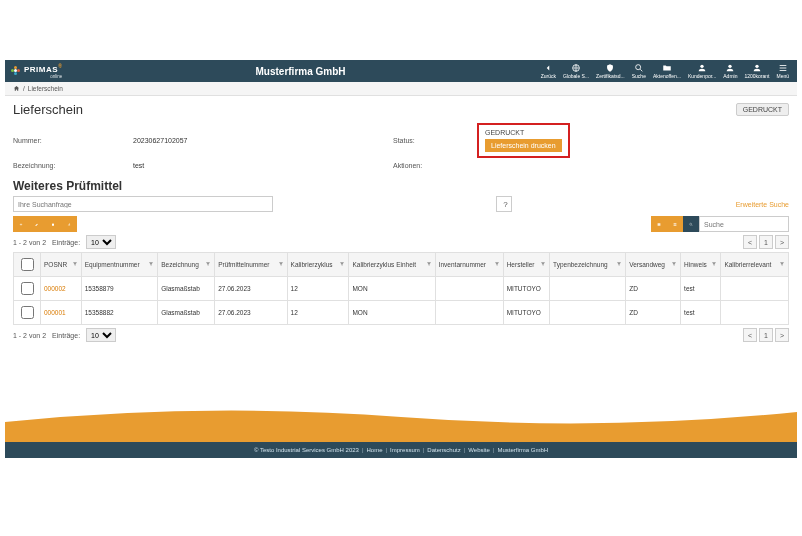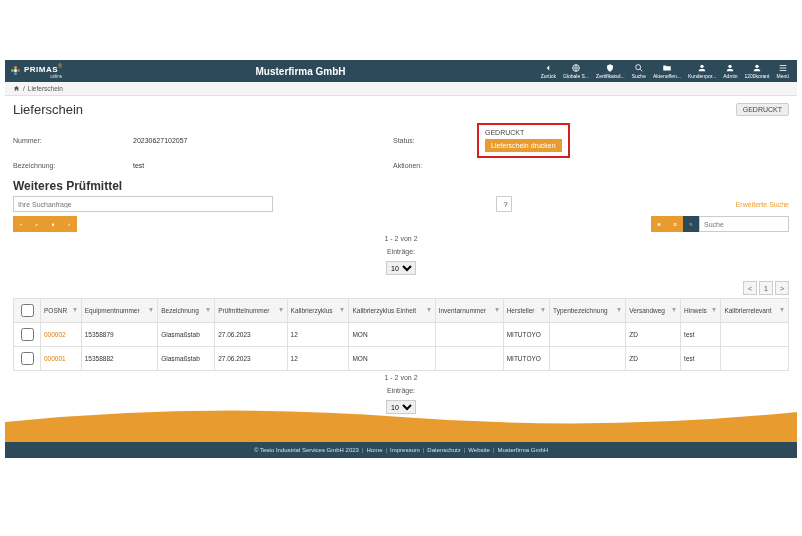--- a/index.html
+++ b/index.html
@@ -45,21 +45,21 @@
   .adv-link { color:#e89c30; font-size:7px; cursor:pointer; }
 
   .toolbar-row { display:flex; align-items:center; margin-top:4px; }
   .mini-btn { width:16px; height:16px; border:none; display:flex; align-items:center; justify-content:center; cursor:pointer; }
   .mini-btn.orange { background:#e89c30; color:#fff; }
   .mini-btn svg { width:9px; height:9px; fill:#fff; }
   .spacer { flex:1; }
   .mini-btn.dark { background:#2d4a5a; }
   .quick-search { width:90px; height:16px; border:1px solid #ccc; font-size:7px; padding:0 4px; }
 
-  .pager-row { display:flex; align-items:center; gap:6px; font-size:7px; color:#555; margin:3px 0;flex-direction:column; }
+  .pager-row { display:flex; align-items:center; gap:6px; font-size:7px; color:#555; margin:3px 0; }
   .pager-row .right { margin-left:auto; display:flex; gap:2px; }
   .pg-btn { width:14px; height:14px; border:1px solid #ccc; background:#f5f5f5; font-size:7px; display:flex; align-items:center; justify-content:center; cursor:pointer; }
   .select { height:14px; font-size:7px; border:1px solid #ccc; }
 
   .grid { width:100%; border-collapse: collapse; font-size:6.5px; }
   .grid th, .grid td { border:1px solid #e0e0e0; padding:2px 3px; text-align:left; white-space:nowrap; }
   .grid th { background:#f5f5f5; color:#444; font-weight:normal; position:relative; }
   .filter-ico { float:right; width:6px; height:6px; opacity:.4; }
   .col-link { color:#d97a00; cursor:pointer; }
   .cb { width:10px; }

